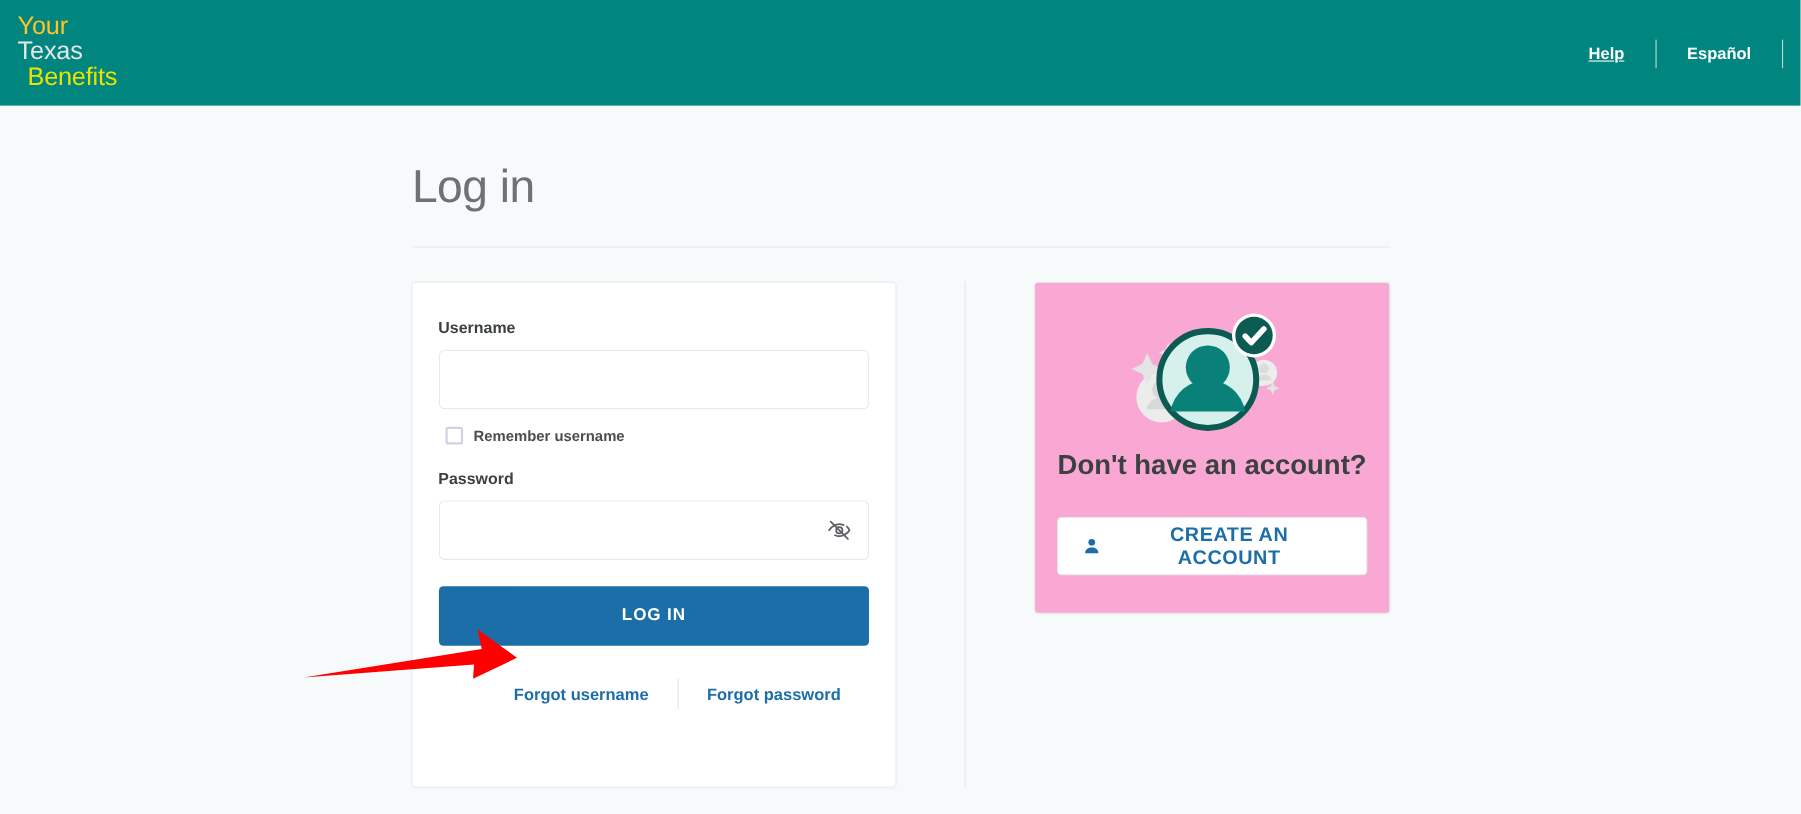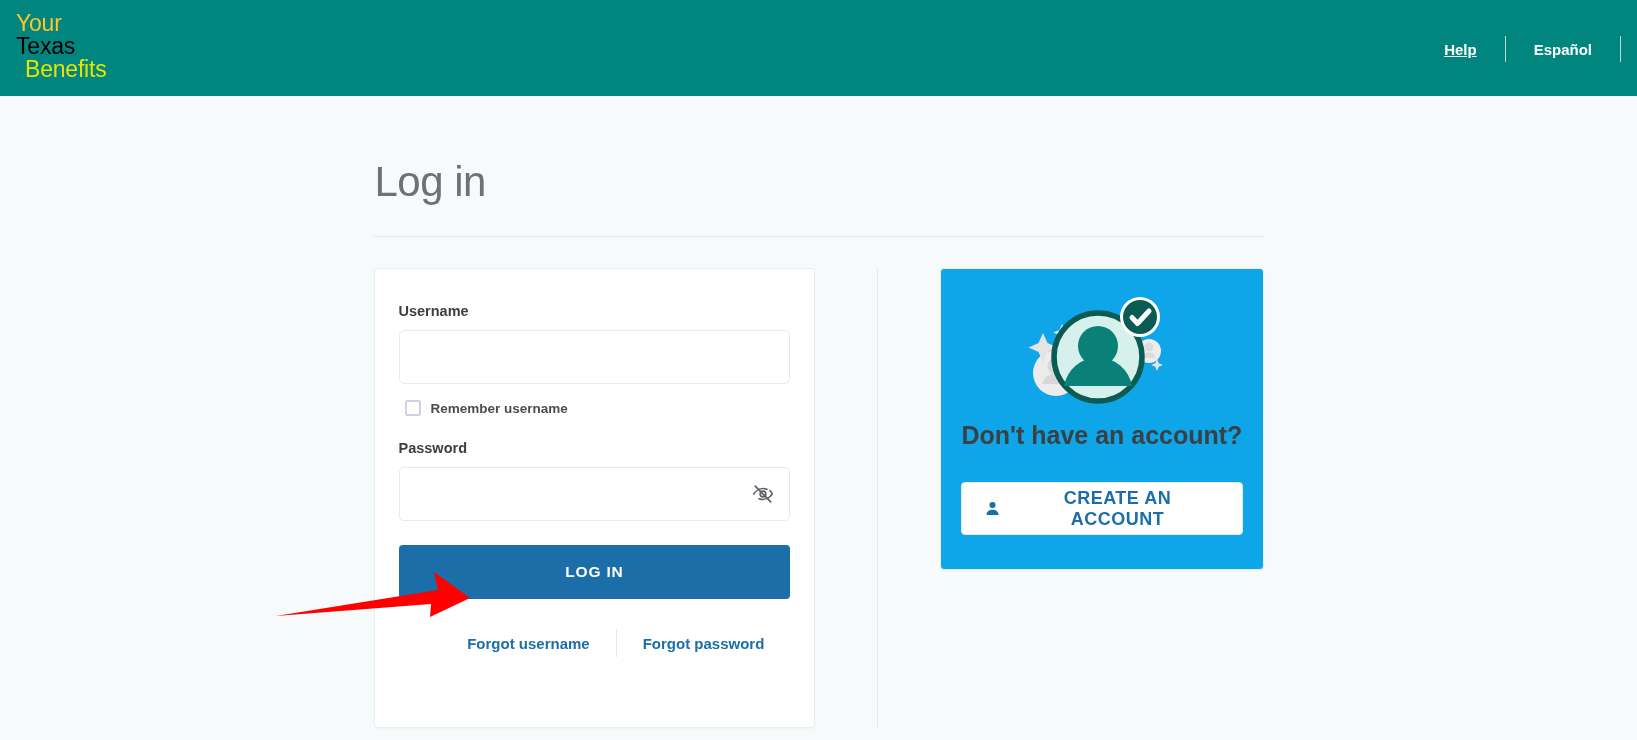--- a/index.html
+++ b/index.html
@@ -24,21 +24,21 @@
     position: relative;
   }
   .logo {
     padding: 12px 0 0 16px;
     line-height: 1.0;
     font-weight: normal;
     font-size: 23px;
     letter-spacing: -0.2px;
   }
   .logo-your    { color: #ffc425; display: block; }
-  .logo-texas   { color: #000000; display: block; }
+  .logo-texas   { color: #e5e5e5; display: block; }
   .logo-benefits{ color: #e8e400; display: block; padding-left: 9px; }
 
   .header-nav {
     display: flex;
     align-items: center;
     gap: 0;
     padding-top: 36px;
     padding-right: 0px;
   }
   .header-link {
@@ -51,21 +51,21 @@
   }
   .header-link.underlined { text-decoration: underline; }
   .nav-divider {
     width: 1px;
     height: 26px;
     background: #bcd9d7;
   }
 
   
   .page {
-    padding: 12px;
+    padding: 0;
     position: relative;
   }
   .content-wrap {
     width: 890px;
     margin: 0 auto;
     padding-top: 50px;
   }
   .page-title {
     font-size: 42px;
     font-weight: 400;
@@ -188,21 +188,21 @@
     width: 1px;
     align-self: stretch;
     background: #e3e9ec;
     margin: 0 62px;
     min-height: 460px;
   }
 
   
   .signup-card {
     width: 342px;
-    background: #0ea5e9;
+    background: #f9a8d4;
     border: 1px solid #e8eef0;
     border-radius: 4px;
     padding: 18px 20px 34px 20px;
     text-align: center;
     box-shadow: 0 1px 2px rgba(0,0,0,0.03);
   }
   .illustration { height: 128px; display:flex; align-items:center; justify-content:center; }
   .signup-heading {
     font-size: 25px;
     font-weight: bold;

